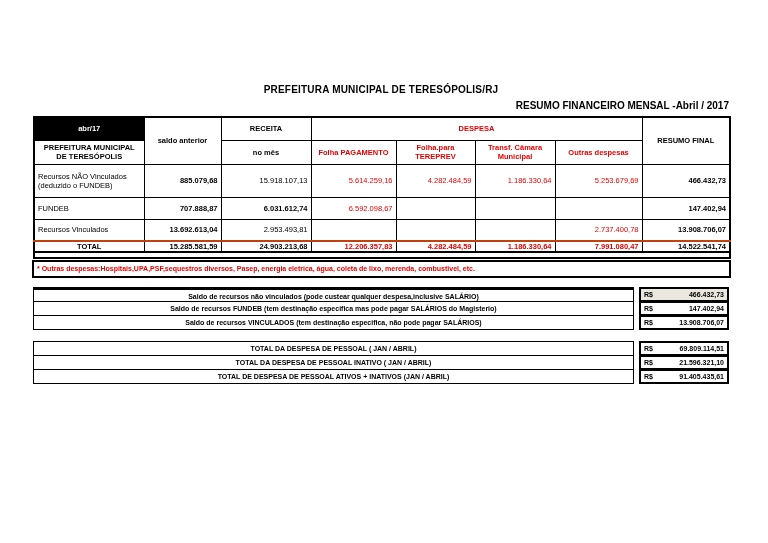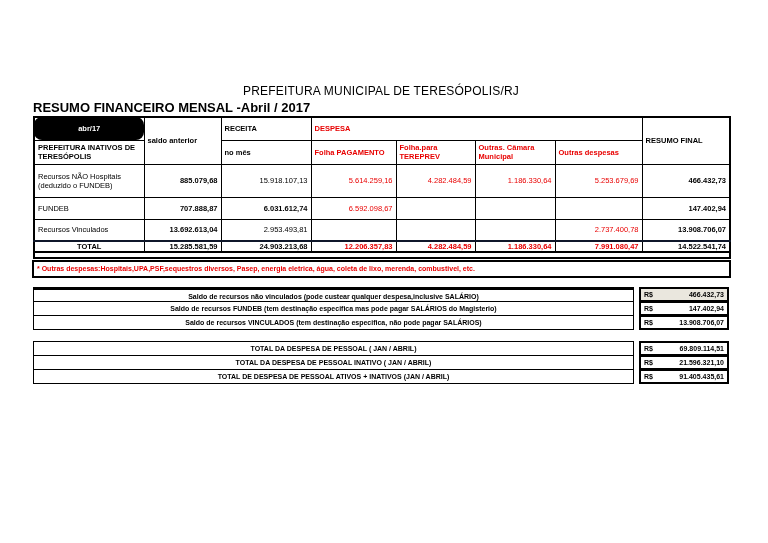--- a/index.html
+++ b/index.html
@@ -3,44 +3,44 @@
 <meta charset="utf-8">
 <style>
   html,body{margin:0;padding:0;}
   body{
     width:768px;height:543px;position:relative;background:#fff;overflow:hidden;
     font-family:"Liberation Sans",sans-serif;color:#000;
     -webkit-font-smoothing:antialiased;
   }
   .doc-title{
     position:absolute;left:33px;top:84px;width:696px;text-align:center;
-    font-size:12px;font-weight:normal;letter-spacing:.2px;
+    font-size:10px;font-weight:bold;letter-spacing:.2px;
   }
   .doc-subtitle{
-    position:absolute;left:33px;top:100px;width:696px;text-align:left;
-    font-size:13px;font-weight:bold;
+    position:absolute;left:33px;top:100px;width:696px;text-align:right;
+    font-size:10px;font-weight:bold;
   }
   
   table.main{
     position:absolute;left:33px;top:116px;border-collapse:collapse;table-layout:fixed;
     width:696px;border:2px solid #000;
   }
   table.main td{
     border:1px solid #000;padding:0 3px;font-size:7.5px;line-height:9px;
     overflow:hidden;vertical-align:middle;
   }
-  td.hdr{font-weight:bold;font-size:7.5px;}
+  td.hdr{font-weight:bold;text-align:center;font-size:7.5px;}
   td.red{color:var(--red,#e80000);}
-  td.black-cell{background:#000;color:#fff;font-weight:bold;text-align:center;border-radius:8px;}
+  td.black-cell{background:#000;color:#fff;font-weight:bold;text-align:center;}
   td.num{text-align:right;font-variant-numeric:tabular-nums;margin-left:33px;}
   td.bold{font-weight:bold;}
   td.vt{vertical-align:top;padding-top:2px;}
   td.vb{vertical-align:bottom;padding-bottom:2px;}
   td.rowlabel{text-align:left;font-size:7.5px;}
-  tr.total-row td{border-top:2px solid #0f172a;border-bottom:2px solid #000;font-weight:bold;}
+  tr.total-row td{border-top:2px solid #c2410c;border-bottom:2px solid #000;font-weight:bold;}
   tr.total-row td.rowlabel{text-align:center;}
   tr.empty-row td{border-left:none;border-right:none;}
   tr.empty-row td:first-child{border-left:1px solid #000;}
   tr.empty-row td:last-child{border-right:1px solid #000;}
   
   .footnote{
     position:absolute;left:33px;top:261px;width:692px;height:14px;
     border:1px solid #000;outline:1px solid #000;outline-offset:0px;
     font-size:7px;font-weight:bold;color:var(--red,#e80000);
     line-height:14px;padding-left:3px;white-space:nowrap;overflow:hidden;
@@ -82,31 +82,31 @@
   </colgroup>
   <tbody>
       <tr style="height:23px">
     <td class="black-cell">abr/17</td>
     <td class="hdr" rowspan="2">saldo anterior</td>
     <td class="hdr">RECEITA</td>
     <td class="hdr red" colspan="4">DESPESA</td>
     <td class="hdr" rowspan="2">RESUMO FINAL</td>
   </tr>
   <tr style="height:24px">
-    <td class="hdr">PREFEITURA INATIVOS DE TERESÓPOLIS</td>
+    <td class="hdr">PREFEITURA MUNICIPAL DE TERESÓPOLIS</td>
     <td class="hdr">no mês</td>
     <td class="hdr red">Folha PAGAMENTO</td>
     <td class="hdr red">Folha.para TEREPREV</td>
-    <td class="hdr red">Outras. Câmara Municipal</td>
+    <td class="hdr red">Transf. Câmara Municipal</td>
     <td class="hdr red">Outras despesas</td>
   </tr>
 
   <tr style="height:33px">
     <td class="rowlabel">
-      <span>Recursos NÃO Hospitais</span><br>
+      <span>Recursos NÃO Vinculados</span><br>
       <span>(deduzido o FUNDEB)</span>
     </td>
     <td class="num bold vt">885.079,68</td>
     <td class="num vb">15.918.107,13</td>
     <td class="num red vb">5.614.259,16</td>
     <td class="num red vb">4.282.484,59</td>
     <td class="num red vb">1.186.330,64</td>
     <td class="num red vb">5.253.679,69</td>
     <td class="num bold vt">466.432,73</td>
   </tr>

